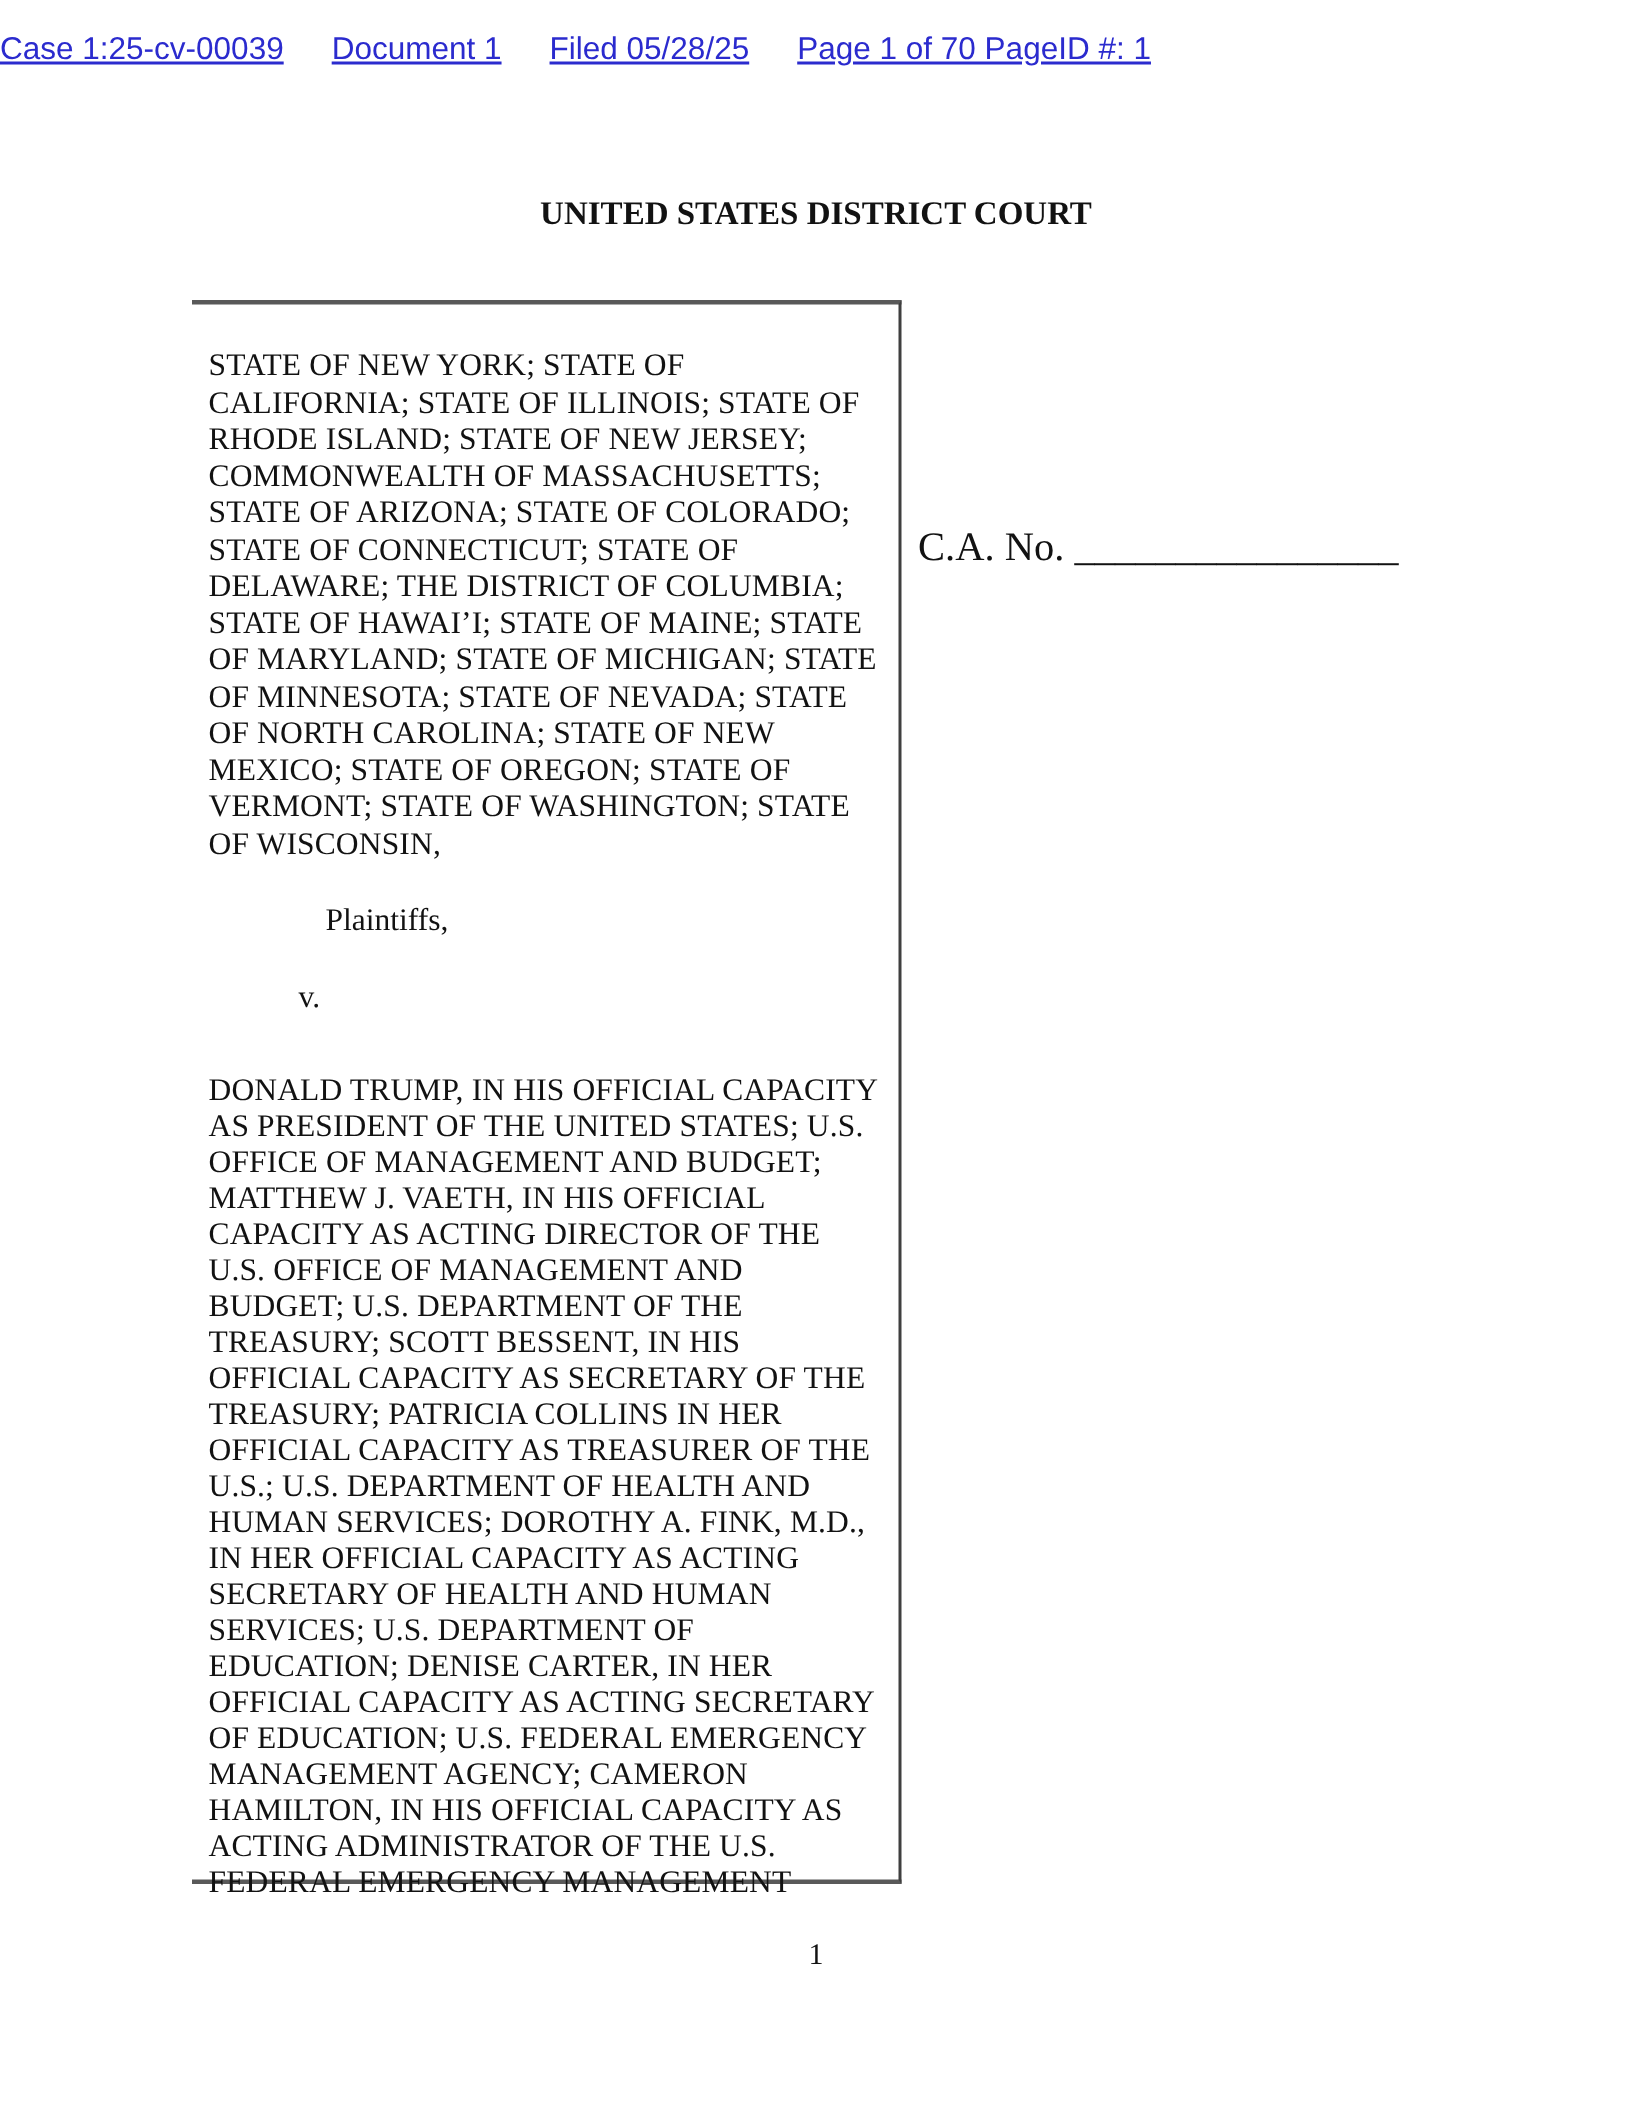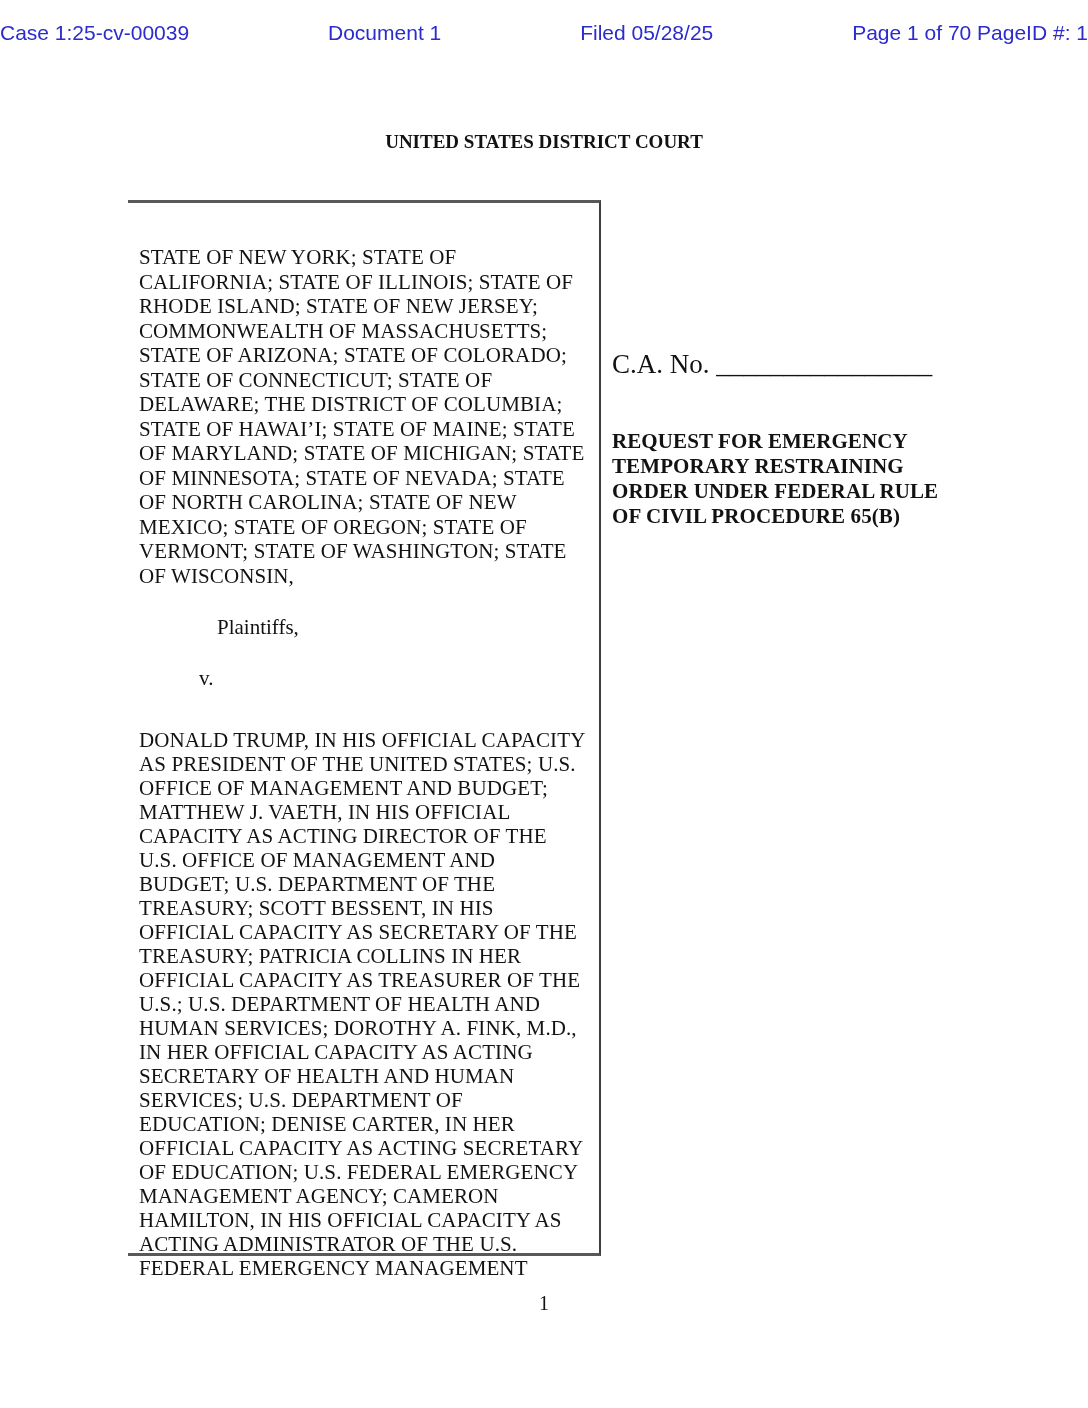--- a/index.html
+++ b/index.html
@@ -4,36 +4,36 @@
 <style>
   html, body { margin: 0; padding: 0; }
   body {
     width: 1088px; height: 1408px; position: relative;
     background: #ffffff; color: #121212;
     font-family: "Liberation Serif", serif;
     overflow: hidden;
   }
   .stamp-header {
     position: absolute; top: 21px; left: 0; width: 100%;
-    display: flex; justify-content: space-between; gap: 48px;
+    display: flex; justify-content: flex-start; gap: 32px;
     font-family: "Liberation Sans", sans-serif;
-    font-size: 21px; line-height: 24px;
+    font-size: 21px; line-height: 24px; text-decoration: underline;
   }
   .court-title {
     position: absolute; top: 130px; left: 0; width: 100%;
     text-align: center; font-weight: bold;
-    font-size: 19px; line-height: 24px;
+    font-size: 22px; line-height: 24px;
   }
   .caption-box {
     position: absolute; left: 128px; top: 200px;
     width: 473px; height: 1056px; box-sizing: border-box;
     border-top: 3px solid #595959;
     border-bottom: 3px solid #595959;
     border-right: 2px solid #3f3f3f;
-    padding: 42px 4px 0 11px;
+    padding: 28px 4px 0 11px;
   }
   .party-text {
     font-size: 21px; line-height: 24.5px;
     white-space: pre; letter-spacing: 0.1px;
   }
   .party-text.defendants { line-height: 24px; margin-top: 38px; }
   .plaintiffs-label { margin-top: 27px; margin-left: 78px; font-size: 21px; line-height: 24.5px; }
   .versus { margin-top: 26px; margin-left: 60px; font-size: 21px; line-height: 24.5px; }
   .right-column { position: absolute; left: 612px; top: 352px; width: 460px; }
   .ca-number-line { font-size: 27px; line-height: 24.5px; }
@@ -101,19 +101,15 @@
 HAMILTON, IN HIS OFFICIAL CAPACITY AS
 ACTING ADMINISTRATOR OF THE U.S.
 FEDERAL EMERGENCY MANAGEMENT</div>
 </div>
 
 <div class="right-column">
   <div class="ca-number-line">
     <span>C.A. No.</span>
     <span>________________</span>
   </div>
-  <div class="filing-title">REQUEST FOR EMERGENCY
-TEMPORARY RESTRAINING
-ORDER UNDER FEDERAL RULE
-OF CIVIL PROCEDURE 65(B)</div>
 </div>
 
 <div class="page-number">1</div>
 
 </body></html>

